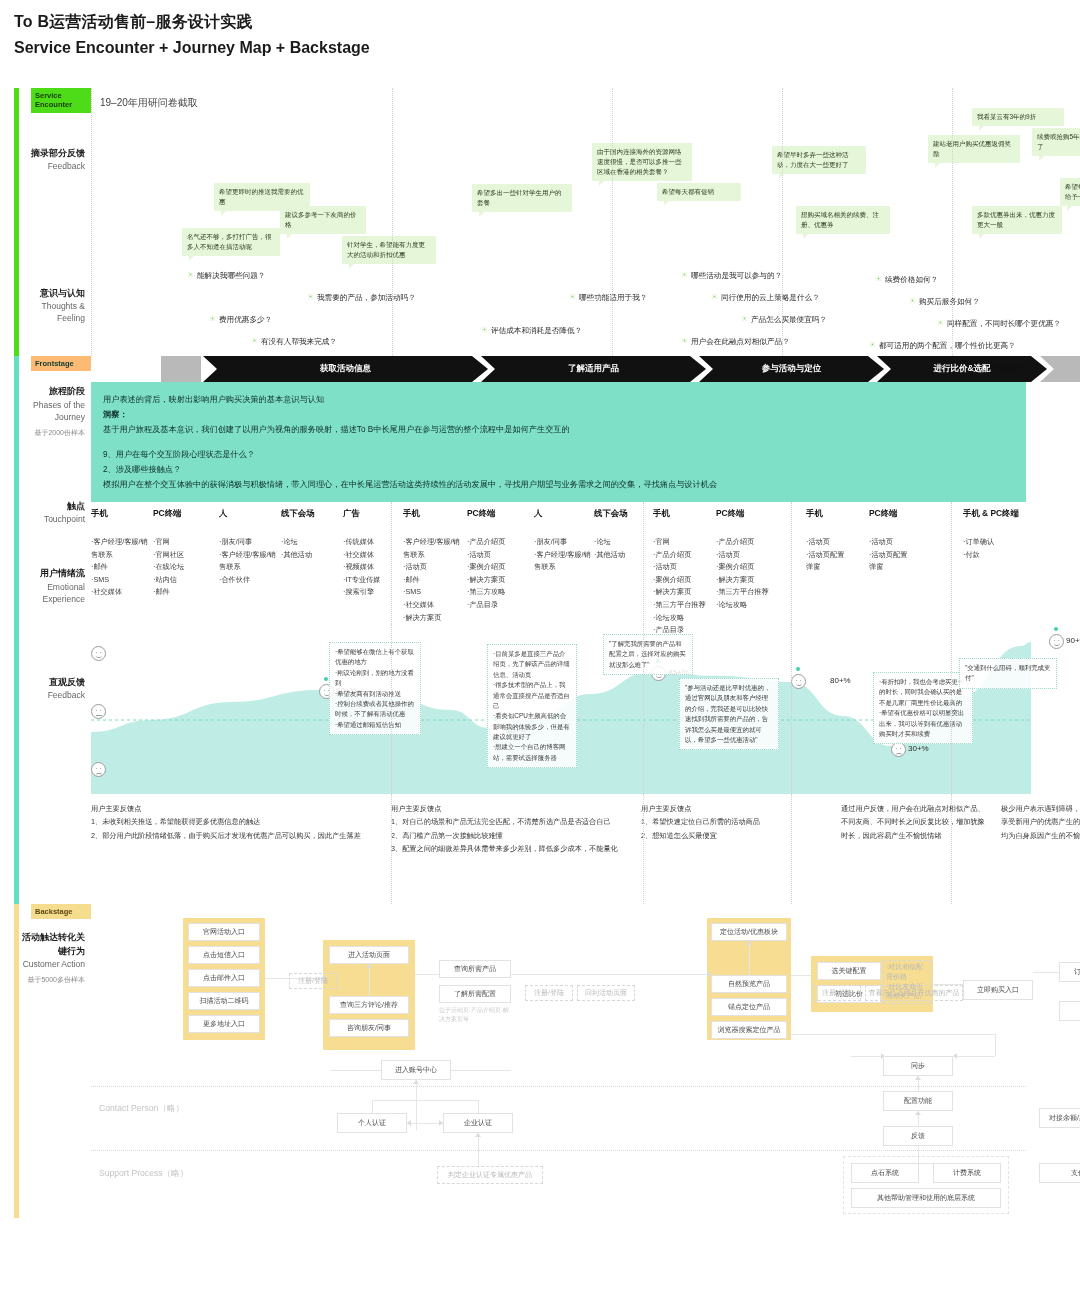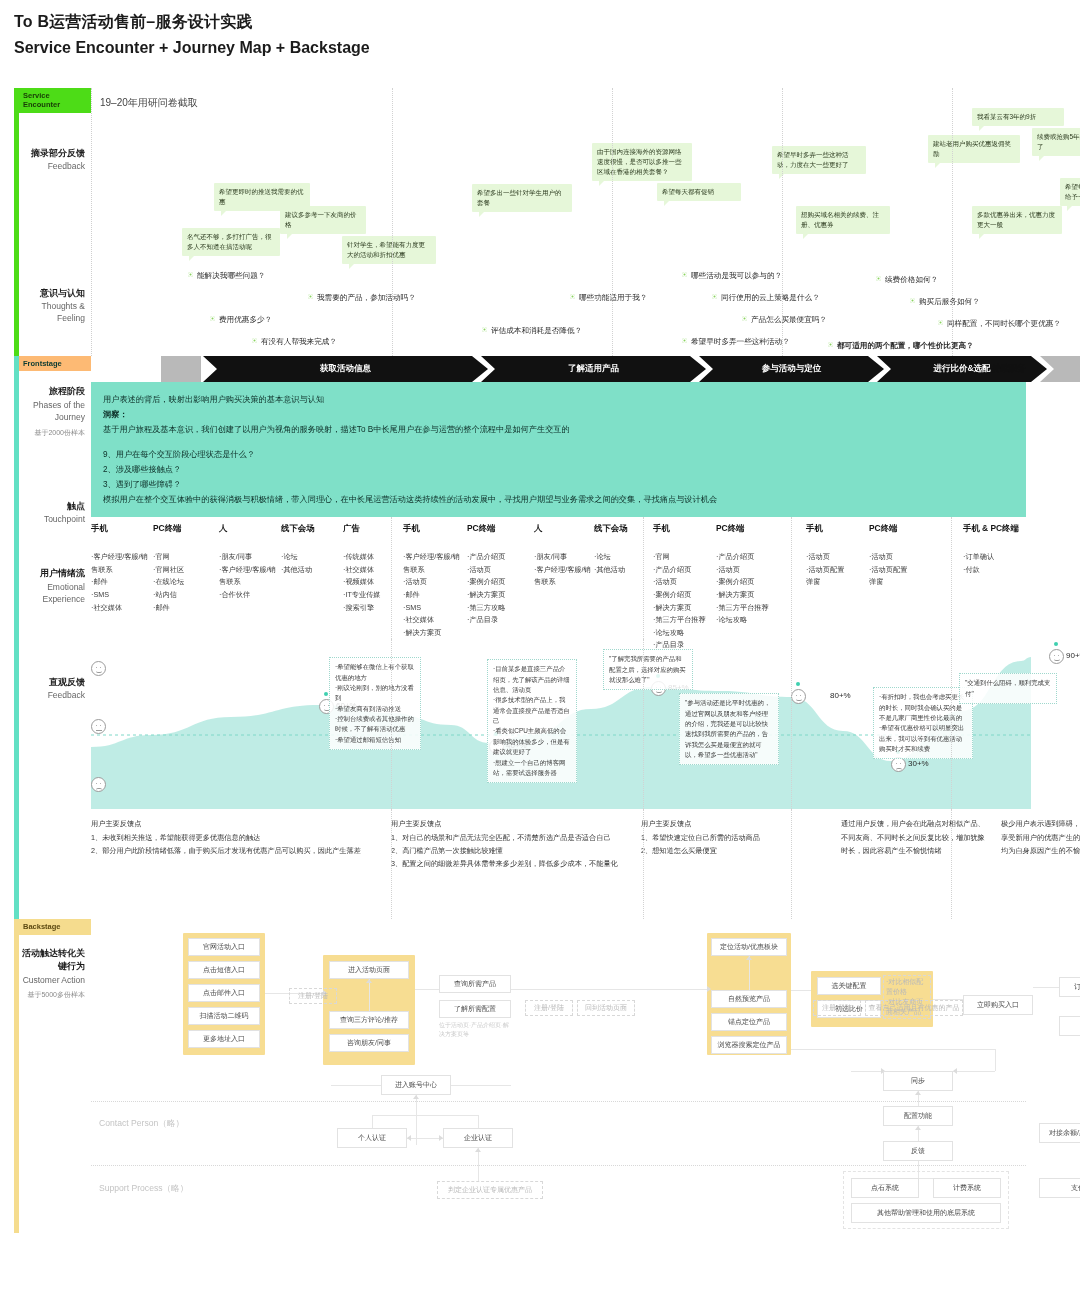--- a/index.html
+++ b/index.html
@@ -20,20 +20,21 @@
   .blueprint { position:absolute; left:14px; top:88px; width:1012px; }
 
   
   .lbl-col { width:72px; flex:0 0 72px; }
   .row { display:flex; align-items:stretch; }
 
   
   .tag {
     font-size:7.5px; font-weight:bold; padding:3px 4px; line-height:1.25;
     color:#0d2a0d;
+    margin-left:12px;
   }
   .tag-se { background:#4ddc17; color:#183b07; }
   .tag-fs { background:#fdba74; color:#0c3b32; }
   .tag-bs { background:#f5dc8e; color:#5d4a12; }
 
   .lbl-block { padding:6px 6px 6px 2px; text-align:right; }
   .lbl-cn { font-size:9px; font-weight:bold; color:#1d1d1d; line-height:1.5; }
   .lbl-en { font-size:8.5px; color:#666; line-height:1.45; }
   .lbl-note { font-size:7px; color:#8a8a8a; line-height:1.45; margin-top:4px; }
 
@@ -180,26 +181,26 @@
       <div id="se-thoughts">
           <div class="thought" style="left:96px;top:183px;"><span class="dot"></span><span>能解决我哪些问题？</span></div>
           <div class="thought" style="left:216px;top:205px;"><span class="dot"></span><span>我需要的产品，参加活动吗？</span></div>
           <div class="thought" style="left:118px;top:227px;"><span class="dot"></span><span>费用优惠多少？</span></div>
           <div class="thought" style="left:160px;top:249px;"><span class="dot"></span><span>有没有人帮我来完成？</span></div>
           <div class="thought" style="left:478px;top:205px;"><span class="dot"></span><span>哪些功能适用于我？</span></div>
           <div class="thought" style="left:390px;top:238px;"><span class="dot"></span><span>评估成本和消耗是否降低？</span></div>
           <div class="thought" style="left:590px;top:183px;"><span class="dot"></span><span>哪些活动是我可以参与的？</span></div>
           <div class="thought" style="left:620px;top:205px;"><span class="dot"></span><span>同行使用的云上策略是什么？</span></div>
           <div class="thought" style="left:650px;top:227px;"><span class="dot"></span><span>产品怎么买最便宜吗？</span></div>
-          <div class="thought" style="left:590px;top:249px;"><span class="dot"></span><span>希望早时多弄一些这种活动？</span></div>
+          <div class="thought" style="left:590px;top:249px;"><span class="dot"></span><span>用户会在此融点对相似产品？</span></div>
           <div class="thought" style="left:620px;top:271px;"><span class="dot"></span><span>哪些产品一起买满足我需求</span></div>
           <div class="thought" style="left:784px;top:187px;"><span class="dot"></span><span>续费价格如何？</span></div>
           <div class="thought" style="left:818px;top:209px;"><span class="dot"></span><span>购买后服务如何？</span></div>
           <div class="thought" style="left:846px;top:231px;"><span class="dot"></span><span>同样配置，不同时长哪个更优惠？</span></div>
-          <div class="thought" style="left:736px;top:253px;font-weight:bold;"><span class="dot"></span><span>都可适用的两个配置，哪个性价比更高？</span></div>
+          <div class="thought" style="left:778px;top:253px;"><span class="dot"></span><span>都可适用的两个配置，哪个性价比更高？</span></div>
         </div>
     <div class="vgrid" style="left:300px;"></div>
         <div class="vgrid" style="left:520px;"></div>
         <div class="vgrid" style="left:690px;"></div>
         <div class="vgrid" style="left:860px;"></div>
       </div>
   </div>
 
   <div class="row">
     <div class="edge-teal"></div>
@@ -250,21 +251,20 @@
           <div class="tail-text" style="right:0px;">持续服务</div>
         </div>
 
       <div class="insight">
         <div>用户表述的背后，映射出影响用户购买决策的基本意识与认知</div>
         <div style="font-weight:bold;">洞察：</div>
         <div>基于用户旅程及基本意识，我们创建了以用户为视角的服务映射，描述To B中长尾用户在参与运营的整个流程中是如何产生交互的</div>
         <div class="sp"></div>
         <div>9、用户在每个交互阶段心理状态是什么？</div>
         <div>2、涉及哪些接触点？</div>
-        <div>3、遇到了哪些障碍？</div>
         <div>模拟用户在整个交互体验中的获得消极与积极情绪，带入同理心，在中长尾运营活动这类持续性的活动发展中，寻找用户期望与业务需求之间的交集，寻找痛点与设计机会</div>
       </div>
 
       <div class="tp-grid" id="tp-grid">
           <div class="tp-col" style="left:0px;width:62px;">
             <div class="tp-h">手机</div>
             <div class="tp-i">·客户经理/客服/销售联系</div>
             <div class="tp-i">·邮件</div>
             <div class="tp-i">·SMS</div>
             <div class="tp-i">·社交媒体</div>

